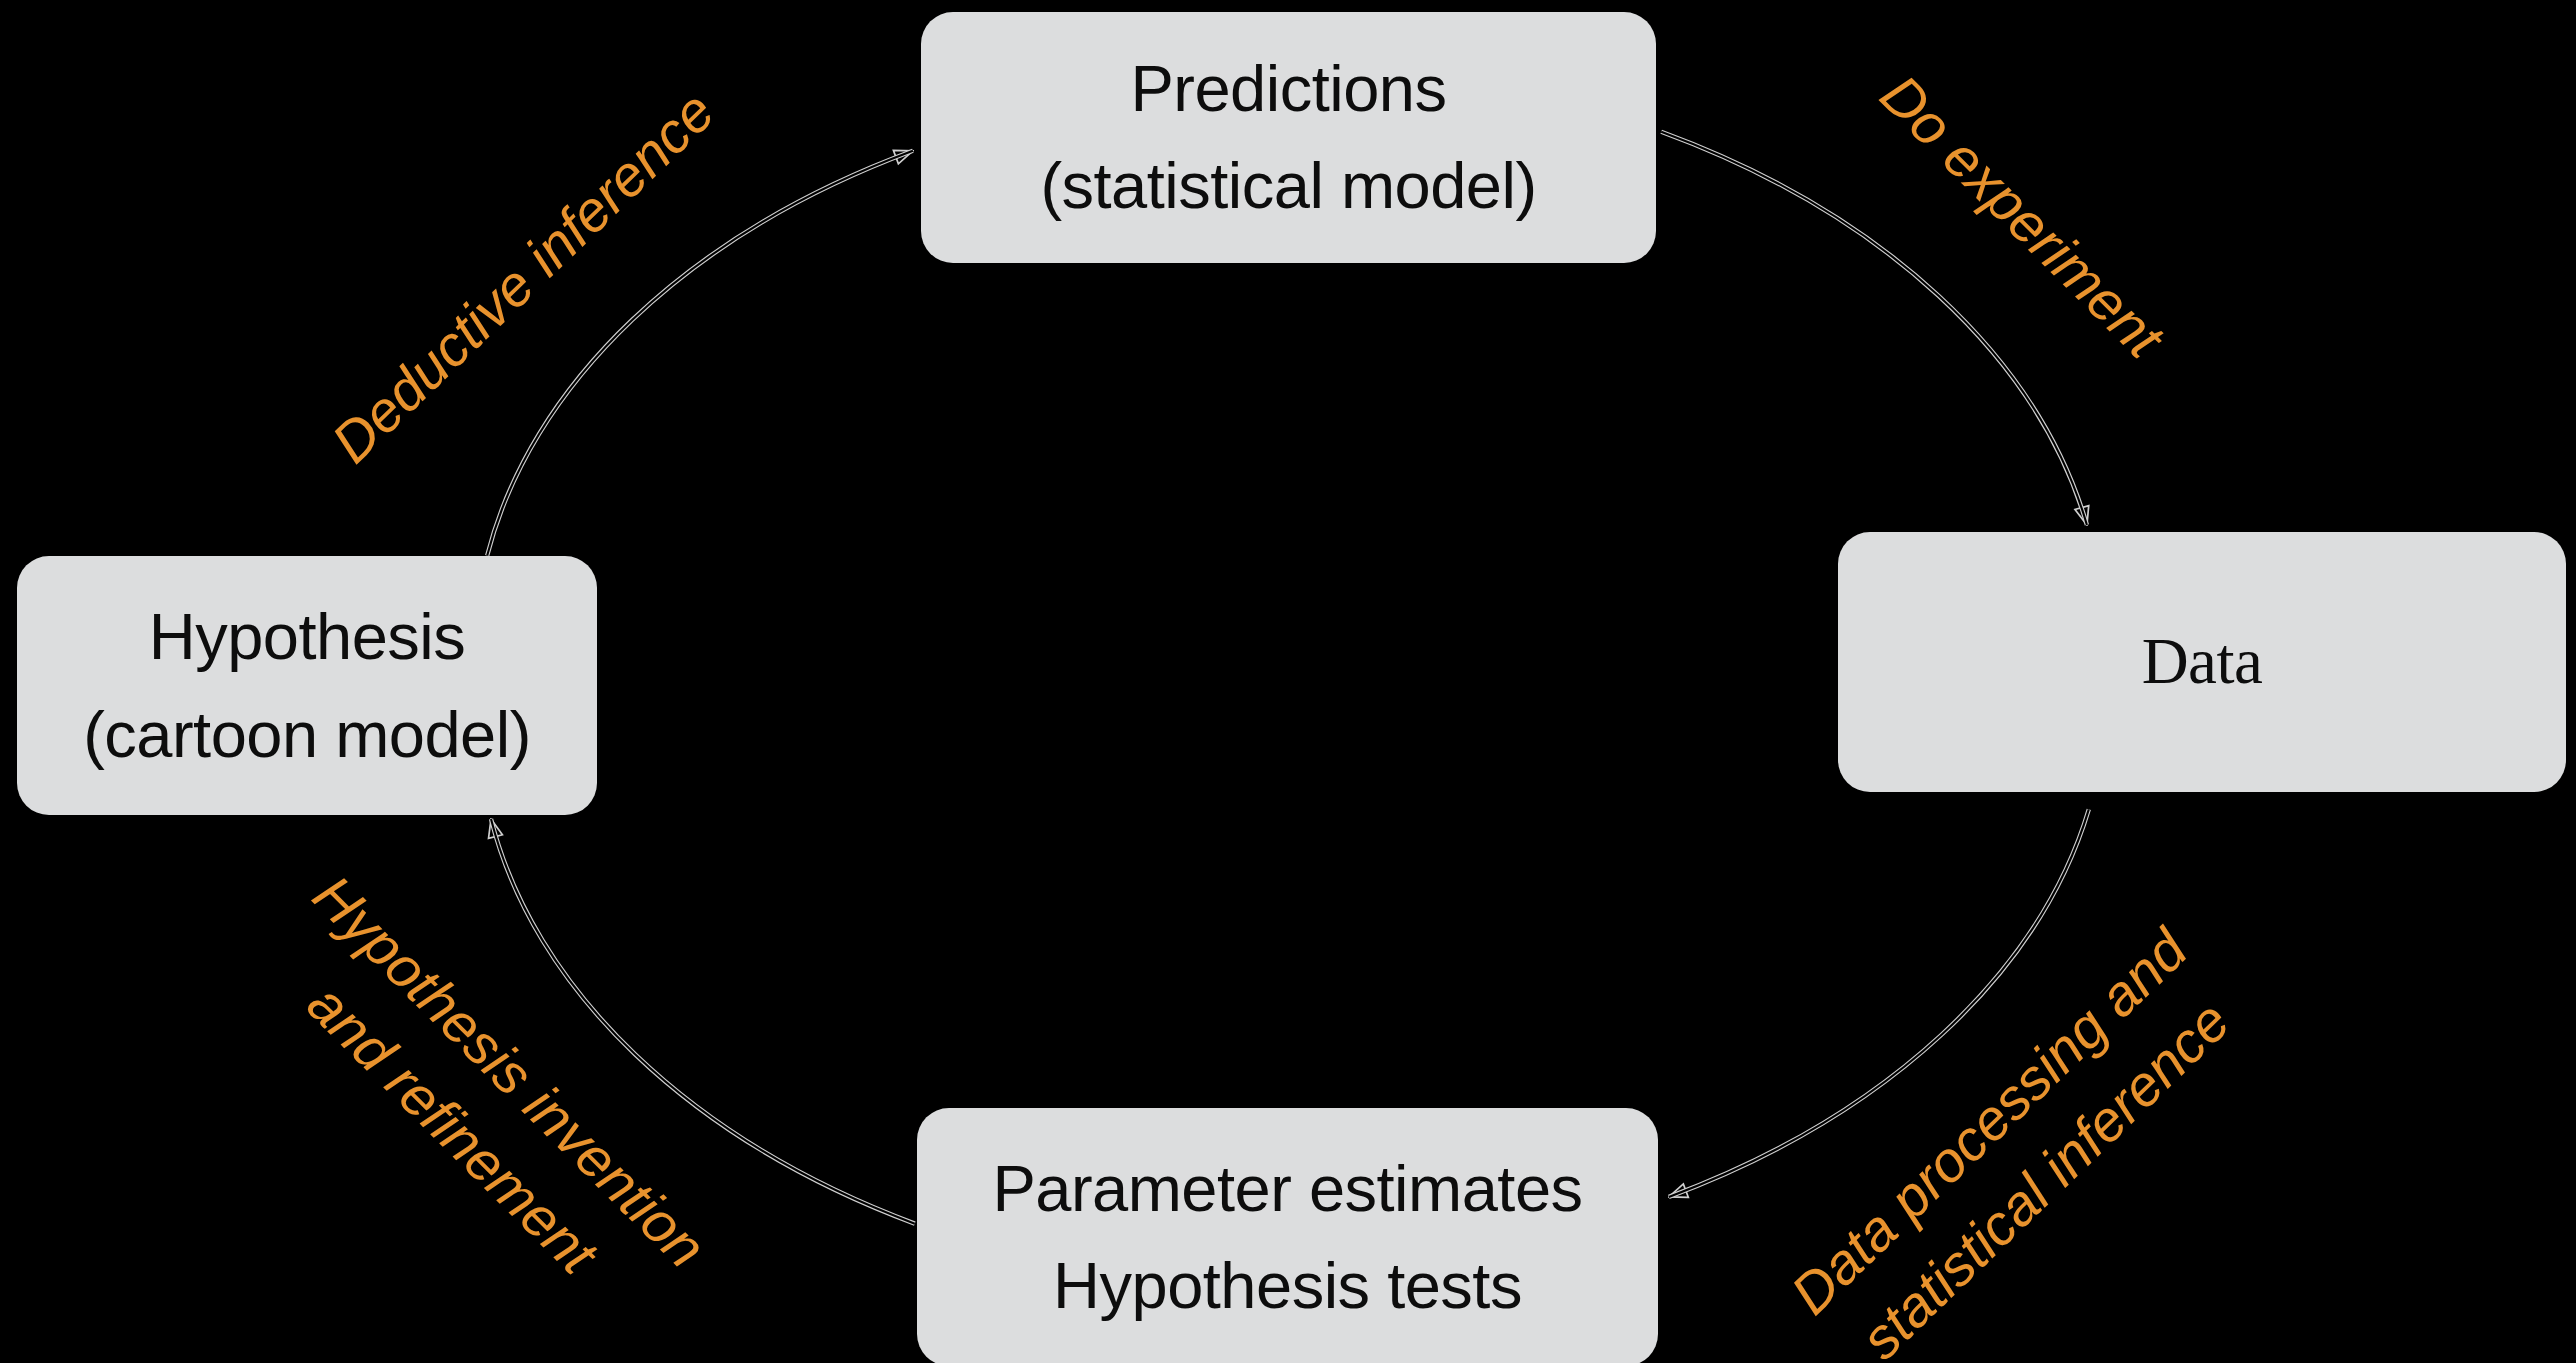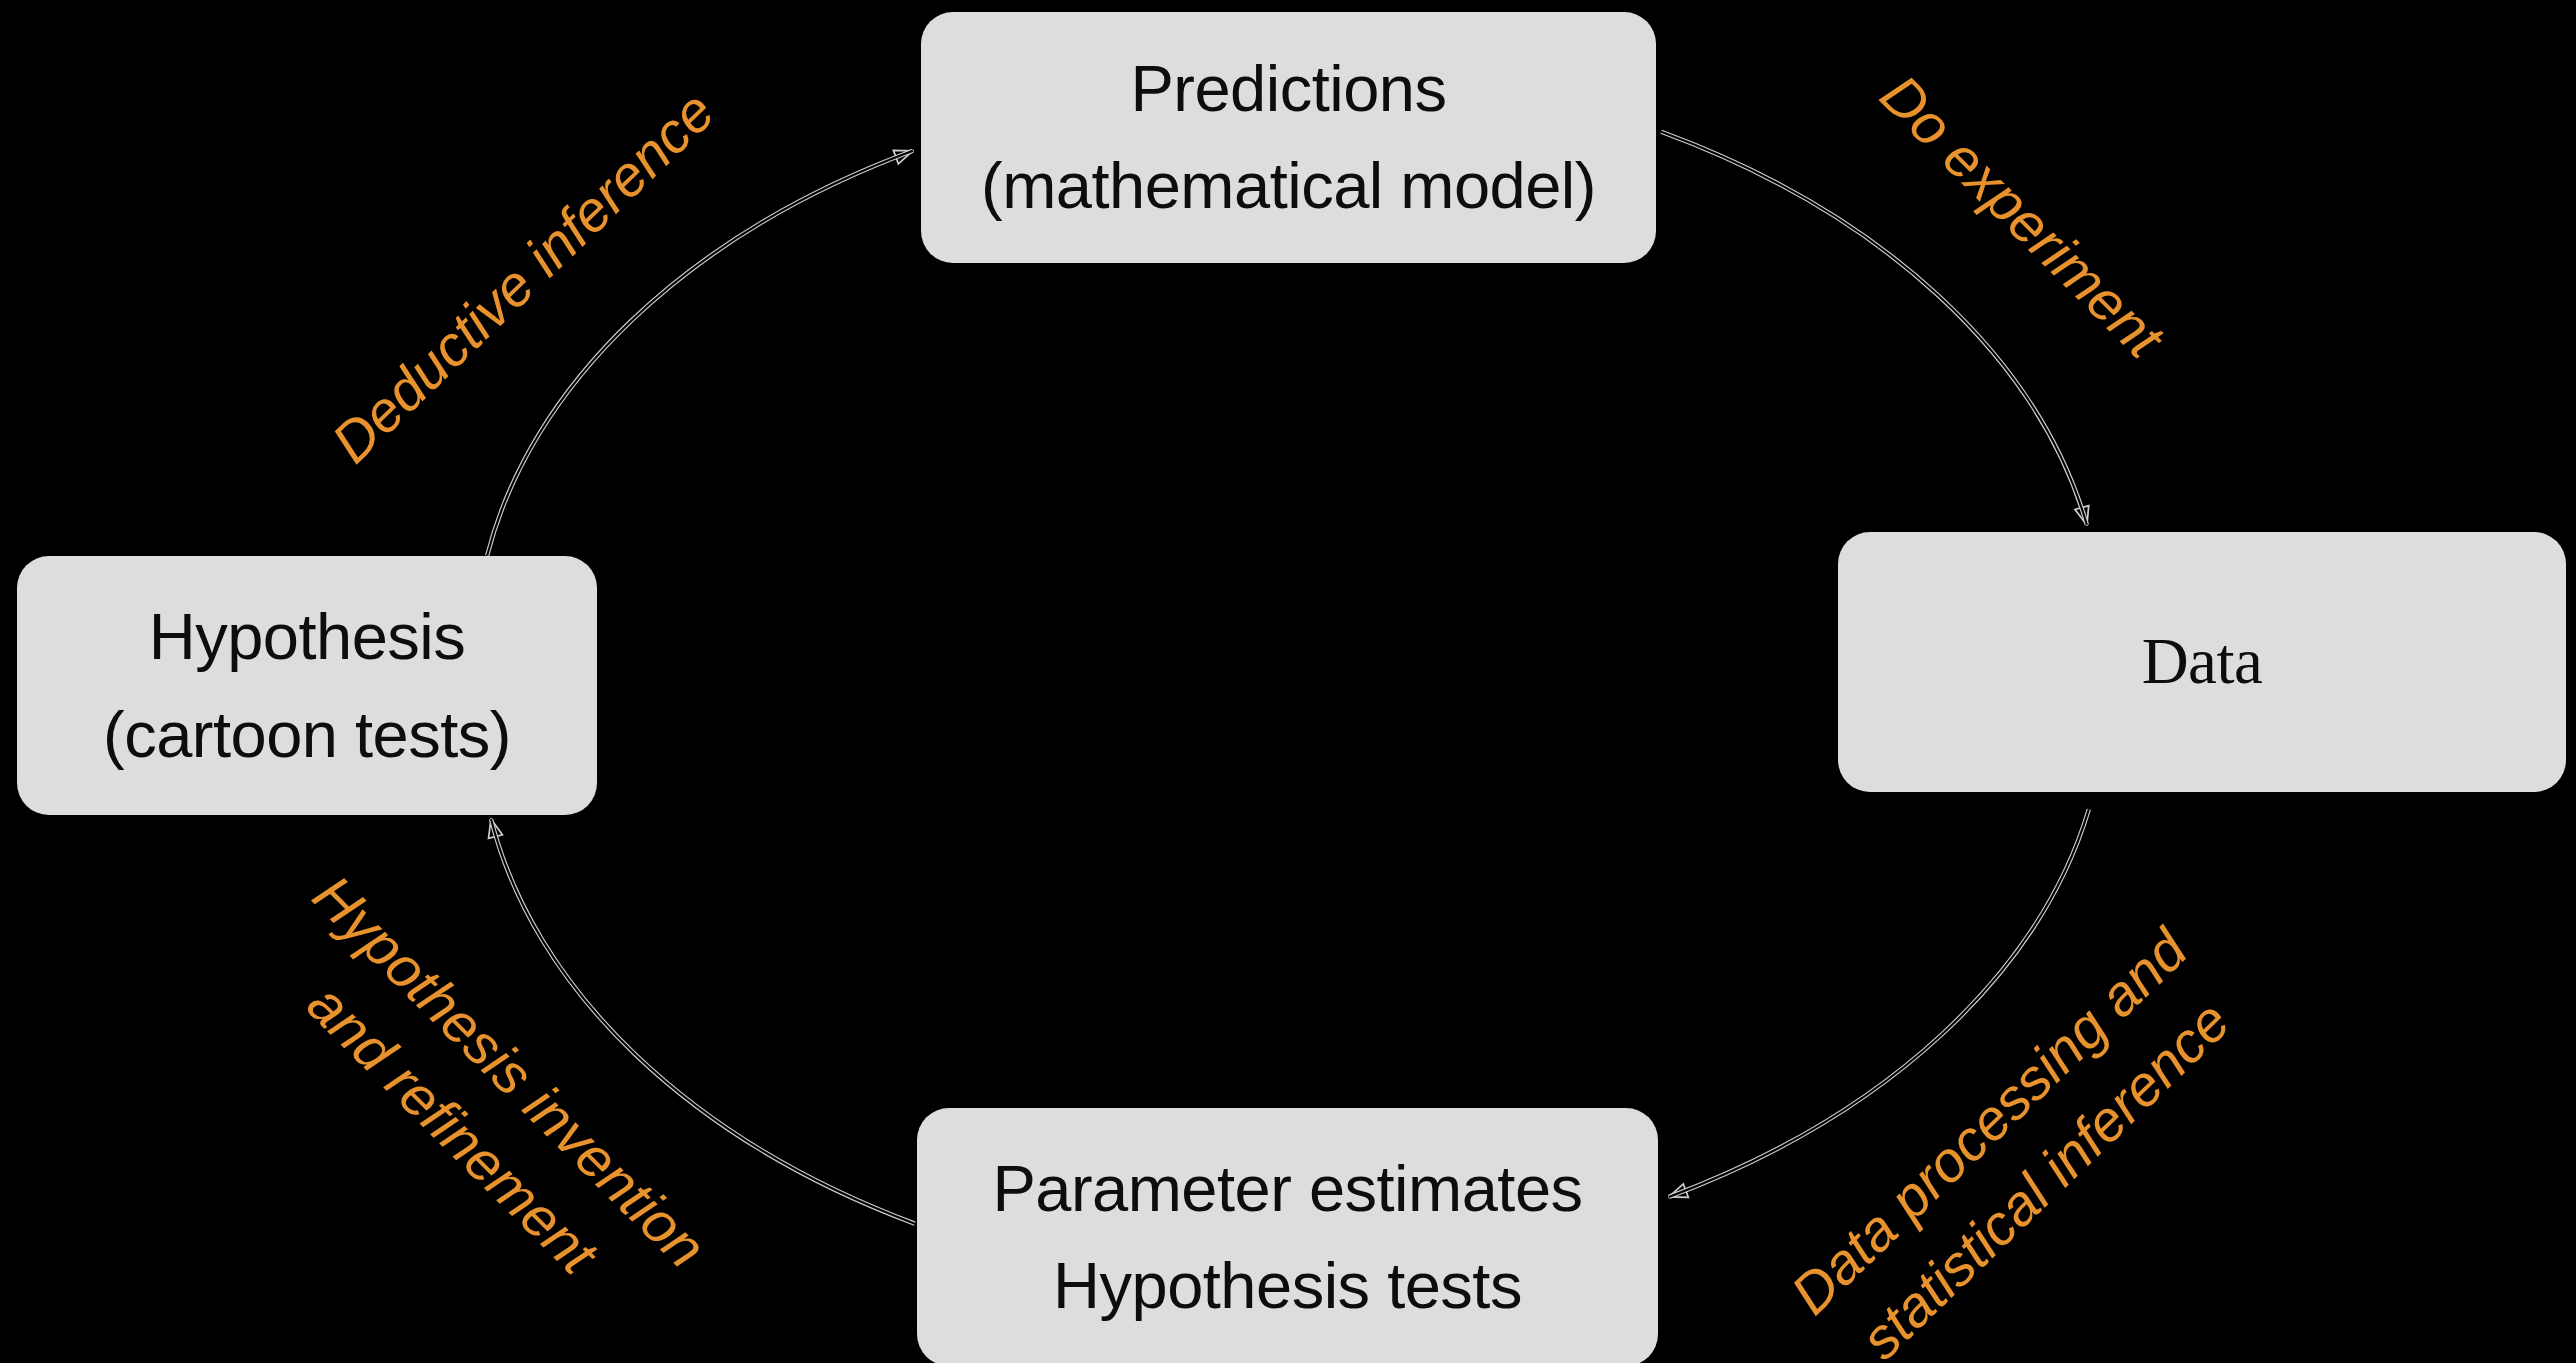--- a/index.html
+++ b/index.html
@@ -63,35 +63,35 @@
 
     <path class="arc-outer" d="M 2188 848 A 880 600 0 0 1 1748 1254" marker-end="url(#arrowhead)"></path>
     <path class="arc-inner" d="M 2188 848 A 880 600 0 0 1 1748 1254"></path>
 
     <path class="arc-outer" d="M 958 1282 A 880 600 0 0 1 514 858" marker-end="url(#arrowhead)"></path>
     <path class="arc-inner" d="M 958 1282 A 880 600 0 0 1 514 858"></path>
   </svg>
 
   <div class="node" style="left:921px; top:11.5px; width:735px; height:251px;">
     <div class="node-line">Predictions</div>
-    <div class="node-line">(mathematical model)</div>
+    <div class="node-line">(statistical model)</div>
   </div>
 
   <div class="node" style="left:1838px; top:532px; width:728px; height:260px;font-family:Liberation Serif, serif;">
     <div class="node-line">Data</div>
   </div>
 
   <div class="node" style="left:917px; top:1108px; width:741px; height:258px;">
     <div class="node-line">Parameter estimates</div>
     <div class="node-line">Hypothesis tests</div>
   </div>
 
   <div class="node" style="left:17px; top:556px; width:580px; height:259px;">
     <div class="node-line">Hypothesis</div>
-    <div class="node-line">(cartoon tests)</div>
+    <div class="node-line">(cartoon model)</div>
   </div>
 
   <div class="edge-label" style="left:523px; top:277px; --rot:-44deg;">
     <div>Deductive inference</div>
   </div>
 
   <div class="edge-label" style="left:2022px; top:216px; --rot:45deg;">
     <div>Do experiment</div>
   </div>
 

